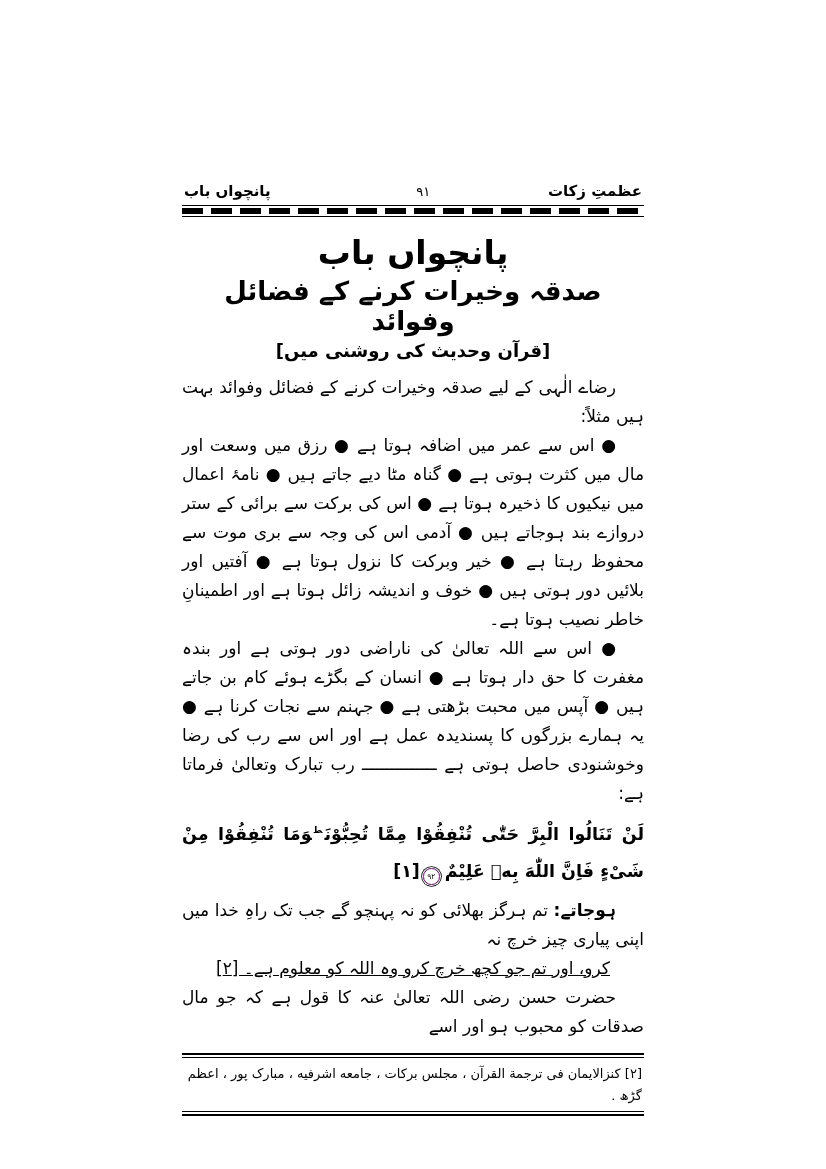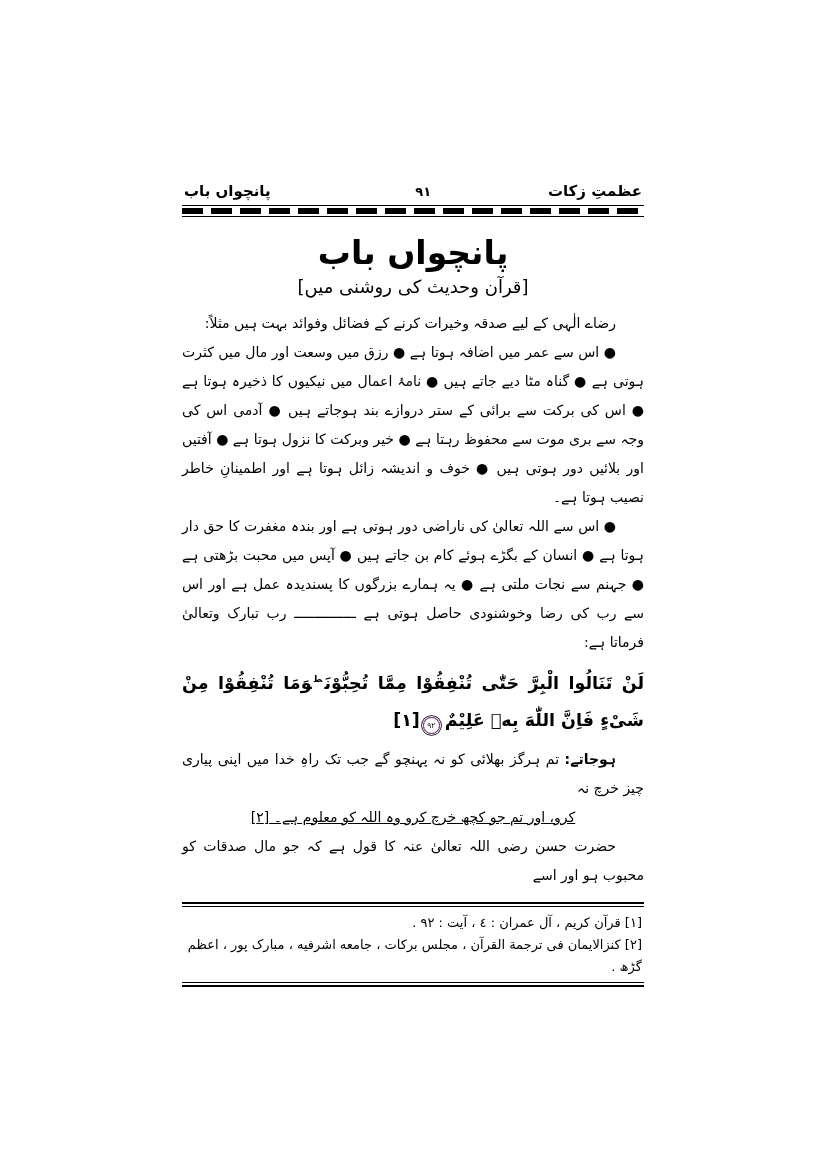--- a/index.html
+++ b/index.html
@@ -30,21 +30,21 @@
 
   
   .pg-header {
     display: flex;
     justify-content: space-between;
     align-items: baseline;
     font-weight: bold;
     font-size: 15px;
     padding: 0 2px;
   }
-  .pg-header .pg-num { font-size: 13px; font-weight: bold; margin-left: 28px; }
+  .pg-header .pg-num { font-size: 13px; font-weight: normal; margin-left: 28px; }
 
   .header-divider { margin-top: 5px; }
   .header-divider .thin-rule { border-top: 1.5px solid #000; }
   .header-divider .dash-rule {
     height: 6px;
     margin: 2px 0;
     background: repeating-linear-gradient(90deg, #000 0 21px, transparent 21px 29px);
   }
 
   
@@ -57,28 +57,28 @@
   }
   .chapter-subtitle {
     font-size: 26px;
     font-weight: bold;
     text-align: center;
     margin: 2px 0 4px 0;
     letter-spacing: -1px;
   }
   .chapter-tagline {
     font-size: 18px;
-    font-weight: normal;
+    font-weight: bold;
     text-align: center;
     margin: 4px 0 12px 0;
   }
 
   
   .body-par {
-    font-size: 14px;
+    font-size: 17px;
     line-height: 29px;
     text-align: justify;
     margin: 0;
   }
   .indent { text-indent: 28px; }
 
   .verse {
     font-size: 17.5px;
     font-weight: bold;
     line-height: 37px;
@@ -139,36 +139,36 @@
       <span>پانچواں باب</span>
     </div>
 
     <div class="header-divider">
       <div class="thin-rule"></div>
       <div class="dash-rule"></div>
       <div class="thin-rule"></div>
     </div>
 
     <div class="chapter-title">پانچواں باب</div>
+    <div class="chapter-subtitle">صدقہ وخیرات کرنے کے فضائل وفوائد</div>
     <div class="chapter-tagline">[قرآن وحدیث کی روشنی میں]</div>
 
     <p class="body-par indent">رضاے الٰہی کے لیے صدقہ وخیرات کرنے کے فضائل وفوائد بہت ہیں مثلاً:</p>
     <p class="body-par indent">● اس سے عمر میں اضافہ ہوتا ہے ● رزق میں وسعت اور مال میں کثرت ہوتی ہے ● گناہ مٹا دیے جاتے ہیں ● نامۂ اعمال میں نیکیوں کا ذخیرہ ہوتا ہے ● اس کی برکت سے برائی کے ستر دروازے بند ہوجاتے ہیں ● آدمی اس کی وجہ سے بری موت سے محفوظ رہتا ہے ● خیر وبرکت کا نزول ہوتا ہے ● آفتیں اور بلائیں دور ہوتی ہیں ● خوف و اندیشہ زائل ہوتا ہے اور اطمینانِ خاطر نصیب ہوتا ہے۔</p>
-    <p class="body-par indent">● اس سے اللہ تعالیٰ کی ناراضی دور ہوتی ہے اور بندہ مغفرت کا حق دار ہوتا ہے ● انسان کے بگڑے ہوئے کام بن جاتے ہیں ● آپس میں محبت بڑھتی ہے ● جہنم سے نجات ملتی ہے ● یہ ہمارے بزرگوں کا پسندیدہ عمل ہے اور اس سے رب کی رضا وخوشنودی حاصل ہوتی ہے ـــــــــــــــ رب تبارک وتعالیٰ فرماتا ہے:</p>
+    <p class="body-par indent">● اس سے اللہ تعالیٰ کی ناراضی دور ہوتی ہے اور بندہ مغفرت کا حق دار ہوتا ہے ● انسان کے بگڑے ہوئے کام بن جاتے ہیں ● آپس میں محبت بڑھتی ہے ● جہنم سے نجات کرنا ہے ● یہ ہمارے بزرگوں کا پسندیدہ عمل ہے اور اس سے رب کی رضا وخوشنودی حاصل ہوتی ہے ـــــــــــــــ رب تبارک وتعالیٰ فرماتا ہے:</p>
 
     <p class="verse"><span>لَنْ تَنَالُوا الْبِرَّ حَتّٰی تُنْفِقُوْا مِمَّا تُحِبُّوْنَ</span><span class="pause-mark">ط</span><span>وَمَا تُنْفِقُوْا مِنْ شَیْءٍ فَاِنَّ اللّٰهَ بِهٖ عَلِیْمٌ</span><span class="ayah-medallion">
           <span>٩٢</span>
         </span><span>[١]</span></p>
 
     <p class="body-par indent"><span class="translation-label">ہوجاتے:</span> <span>تم ہرگز بھلائی کو نہ پہنچو گے جب تک راہِ خدا میں اپنی پیاری چیز خرچ نہ</span></p>
     <p class="body-par centered">کرو، اور تم جو کچھ خرچ کرو وہ اللہ کو معلوم ہے۔ [٢]</p>
 
     <p class="body-par indent">حضرت حسن رضی اللہ تعالیٰ عنہ کا قول ہے کہ جو مال صدقات کو محبوب ہو اور اسے</p>
 
     <div class="fn-rule-top"></div>
     <div class="footnotes">
-      <p class="footnote">[١] قرآن کریم ، آل عمران : ٤ ، آیت : ٩٢ .</p>
       <p class="footnote">[٢] کنزالایمان فی ترجمة القرآن ، مجلس برکات ، جامعه اشرفیه ، مبارک پور ، اعظم گڑھ .</p>
     </div>
     <div class="fn-rule-bottom"></div>
 
   </div>
 </div>
 
 </body></html>

